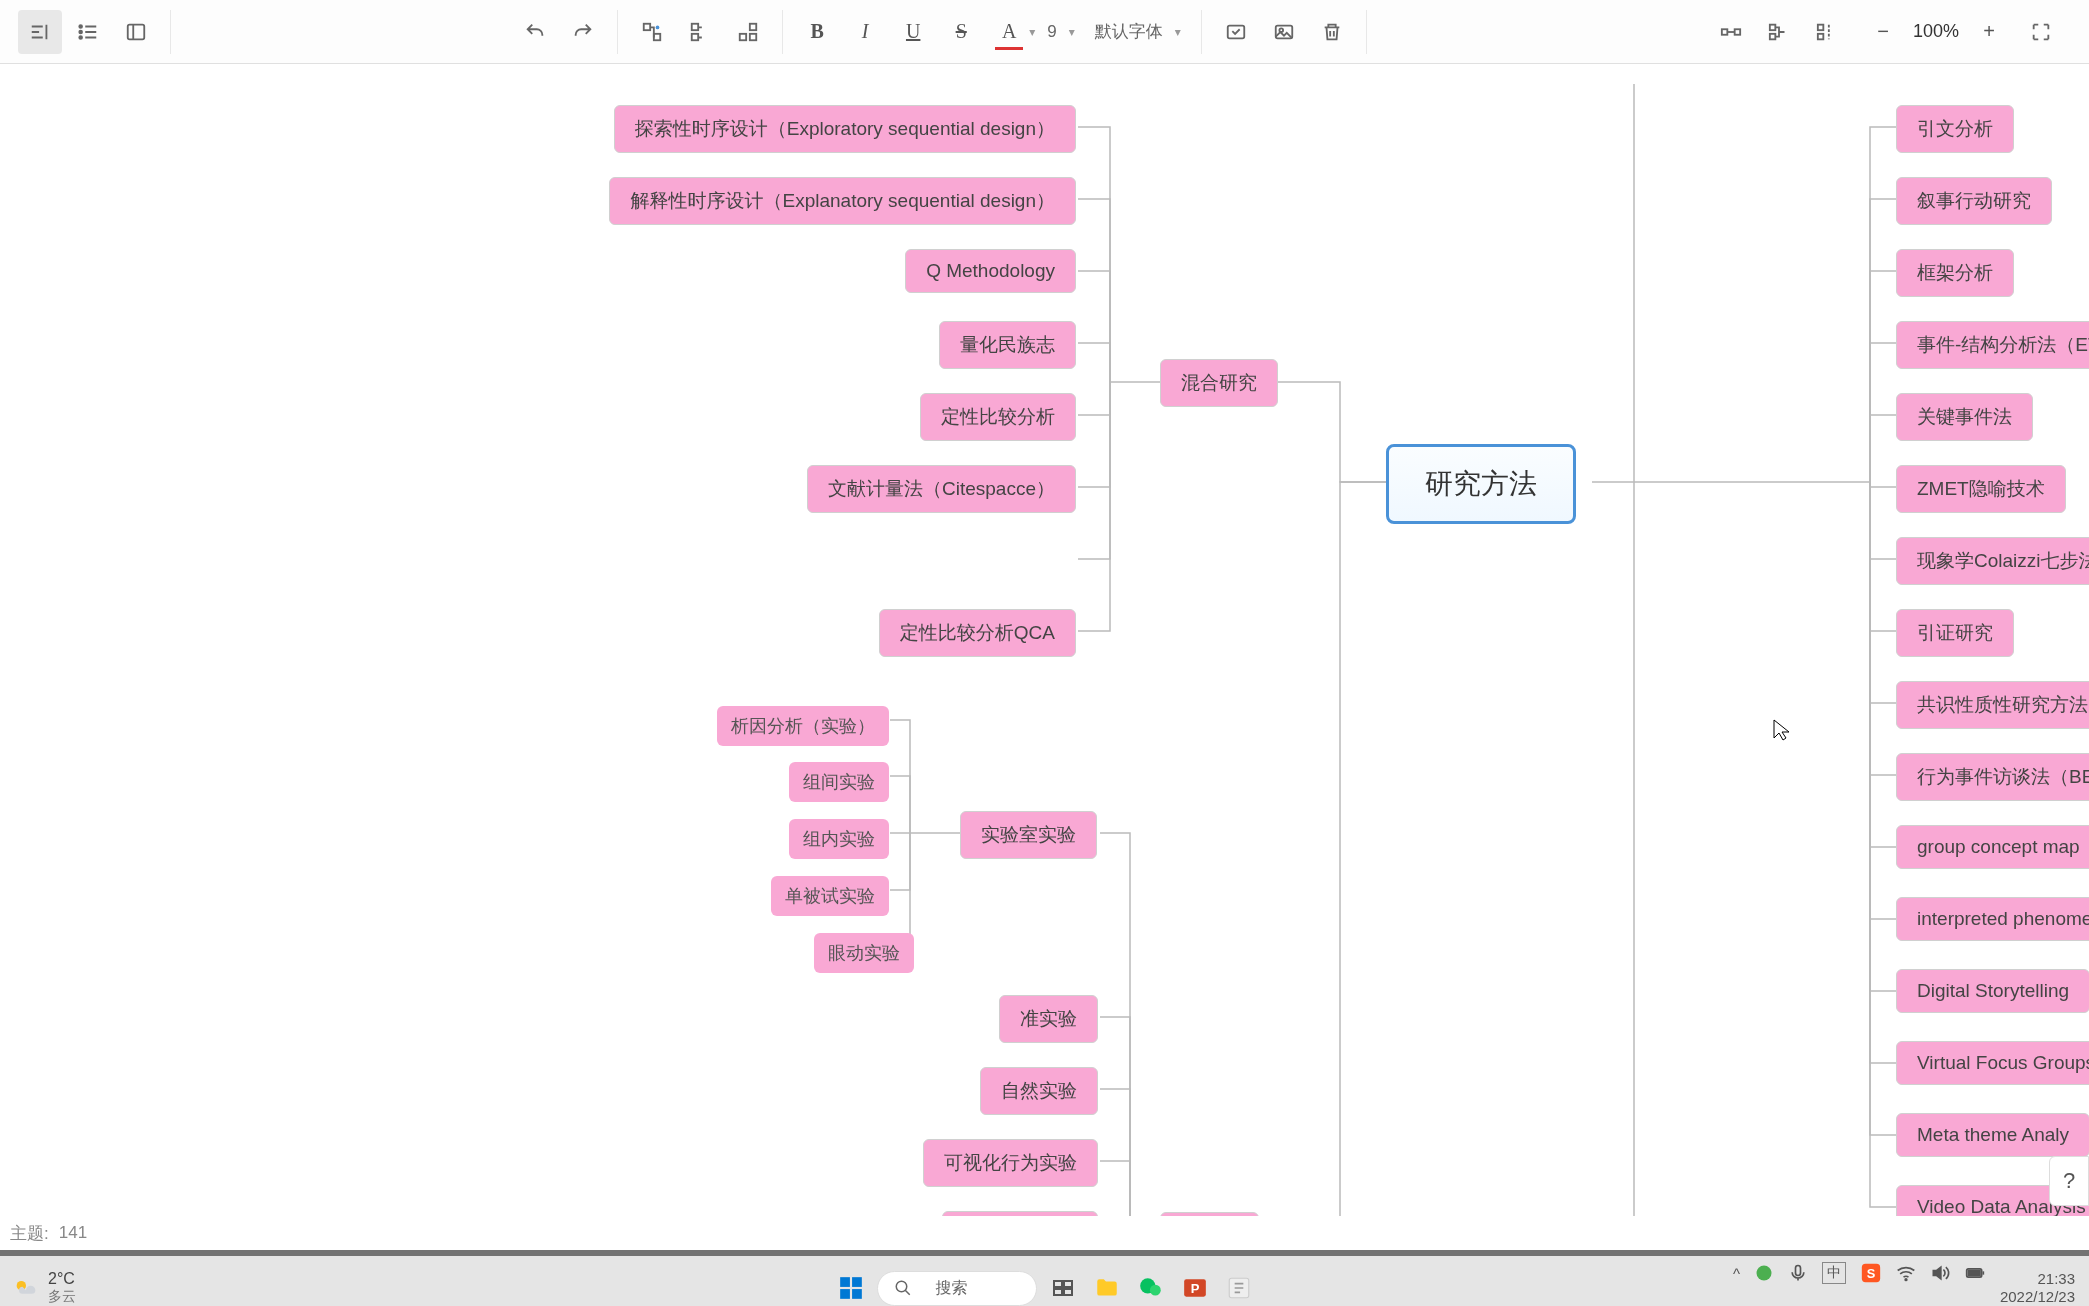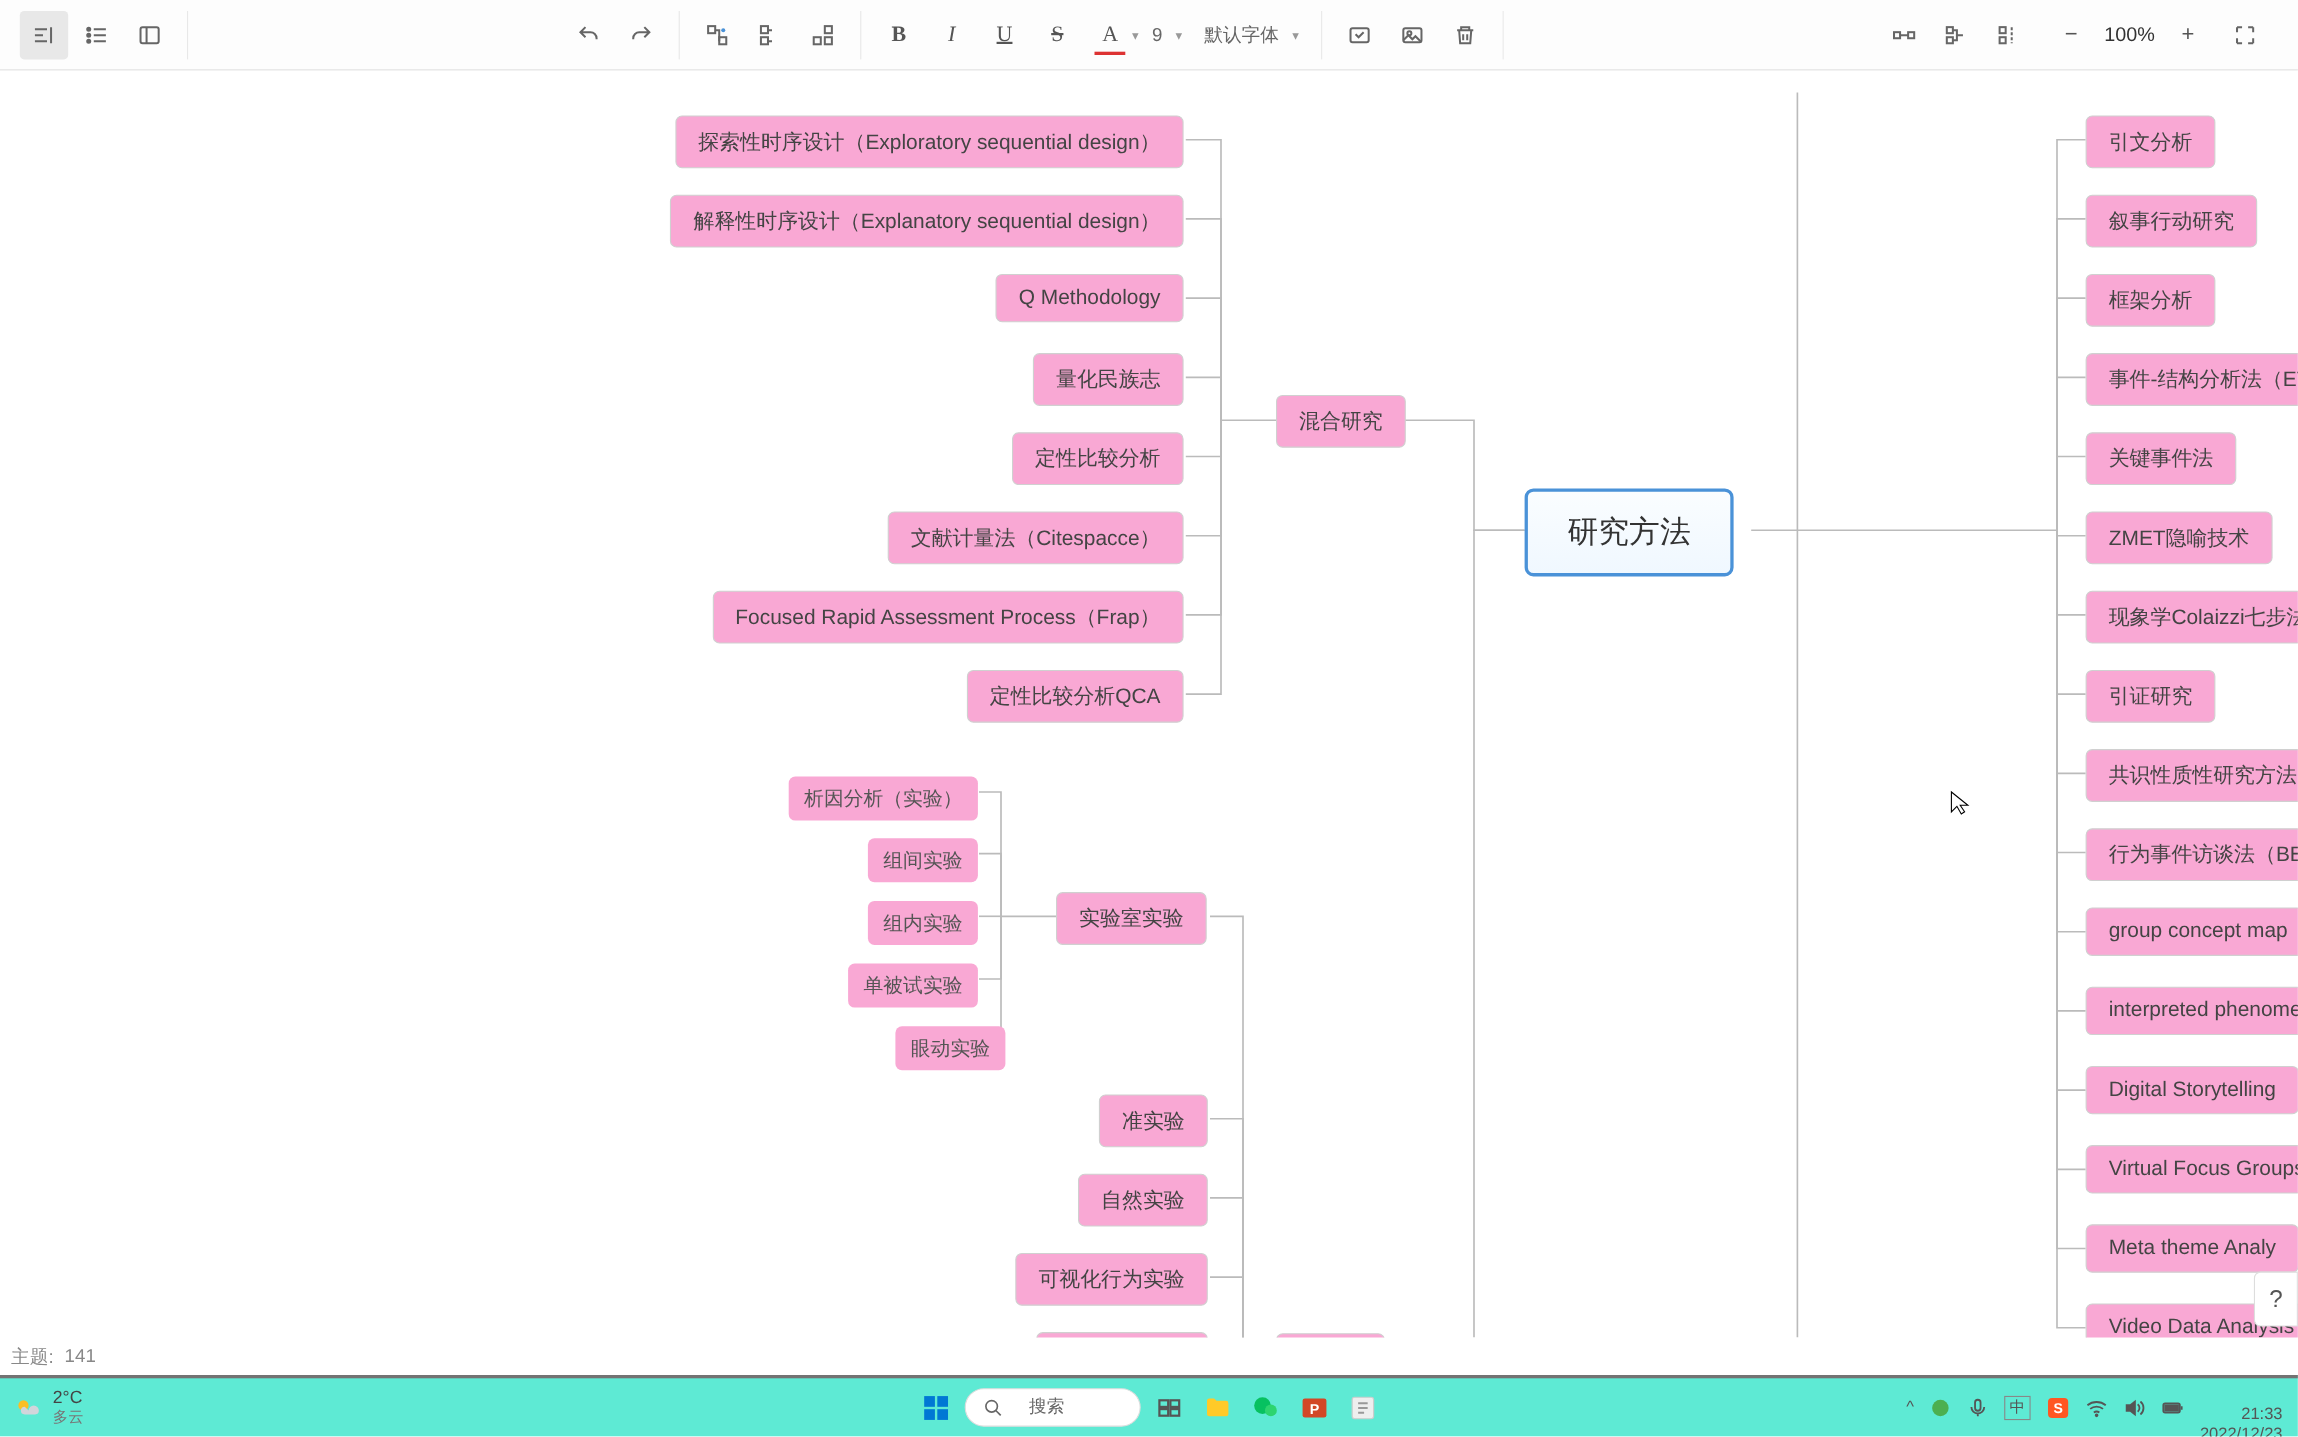--- a/index.html
+++ b/index.html
@@ -16,21 +16,21 @@
 .zoom-val { font-size: 18px; color: #333; }
 
 .canvas { position: absolute; top: 64px; left: 0; right: 0; bottom: 90px; overflow: hidden; }
 .node { position: absolute; background: #f9a8d4; border: 1px solid #d0d0d0; border-radius: 6px; padding: 10px 20px; font-size: 19px; color: #444; white-space: nowrap; }
 .node.small { font-size: 18px; padding: 8px 14px; border: none; color: #555; }
 .root-node { position: absolute; background: linear-gradient(#fafdff,#f0f8ff); border: 3px solid #4a92d8; border-radius: 8px; padding: 18px 36px; font-size: 28px; color: #333; font-weight: 500; }
 .line { position: absolute; stroke: #bbb; stroke-width: 1.5; fill: none; }
 
 .status-bar { position: absolute; bottom: 56px; left: 0; height: 34px; display: flex; align-items: center; padding: 0 10px; font-size: 17px; color: #888; gap: 10px; }
 
-.taskbar { position: absolute; bottom: 0; left: 0; right: 0; height: 56px; background: #5eead4; border-top: 3px solid #737373; display: flex; align-items: center; }
+.taskbar { position: absolute; bottom: 0; left: 0; right: 0; height: 56px; background: #e5e5e5; border-top: 6px solid #737373; display: flex; align-items: flex-end; }
 .weather { display: flex; align-items: center; gap: 8px; padding: 0 12px; color: #444; font-size: 16px; }
 .weather-icon { width: 28px; height: 28px; }
 .center-cluster { position: absolute; left: 50%; transform: translateX(-50%); display: flex; align-items: center; gap: 8px; }
 .task-icon { width: 36px; height: 36px; border-radius: 4px; display: flex; align-items: center; justify-content: center; cursor: pointer; }
 .search-box { display: flex; align-items: center; gap: 24px; background: #fff; border: 1px solid #ddd; border-radius: 20px; padding: 6px 16px; width: 160px; }
 .tray { margin-left: auto; display: flex; align-items: center; gap: 14px; padding: 0 14px; color: #555; font-size: 15px; }
 .clock { text-align: right; line-height: 1.2; margin-top: 30px; }
 
 .color-underline { position: relative; }
 .color-underline::after { content:""; position:absolute; bottom:4px; left:8px; right:8px; height:3px; background:#d33; }
@@ -220,21 +220,20 @@
 
   <div class="root-node" style="left:1386px;top:380px">研究方法</div>
 
   <div class="node" style="left:1160px;top:295px">混合研究</div>
   <div class="node" style="right:1013px;top:41px">探索性时序设计（Exploratory sequential design）</div>
   <div class="node" style="right:1013px;top:113px">解释性时序设计（Explanatory sequential design）</div>
   <div class="node" style="right:1013px;top:185px">Q Methodology</div>
   <div class="node" style="right:1013px;top:257px">量化民族志</div>
   <div class="node" style="right:1013px;top:329px">定性比较分析</div>
   <div class="node" style="right:1013px;top:401px">文献计量法（Citespacce）</div>
-  <div class="node" style="right:1013px;top:473px">Focused Rapid Assessment Process（Frap）</div>
   <div class="node" style="right:1013px;top:545px">定性比较分析QCA</div>
 
   <div class="node" style="left:1160px;top:1148px">实验法</div>
   <div class="node" style="left:960px;top:747px">实验室实验</div>
   <div class="node small" style="right:1200px;top:642px">析因分析（实验）</div>
   <div class="node small" style="right:1200px;top:698px">组间实验</div>
   <div class="node small" style="right:1200px;top:755px">组内实验</div>
   <div class="node small" style="right:1200px;top:812px">单被试实验</div>
   <div class="node small" style="right:1175px;top:869px">眼动实验</div>
 

